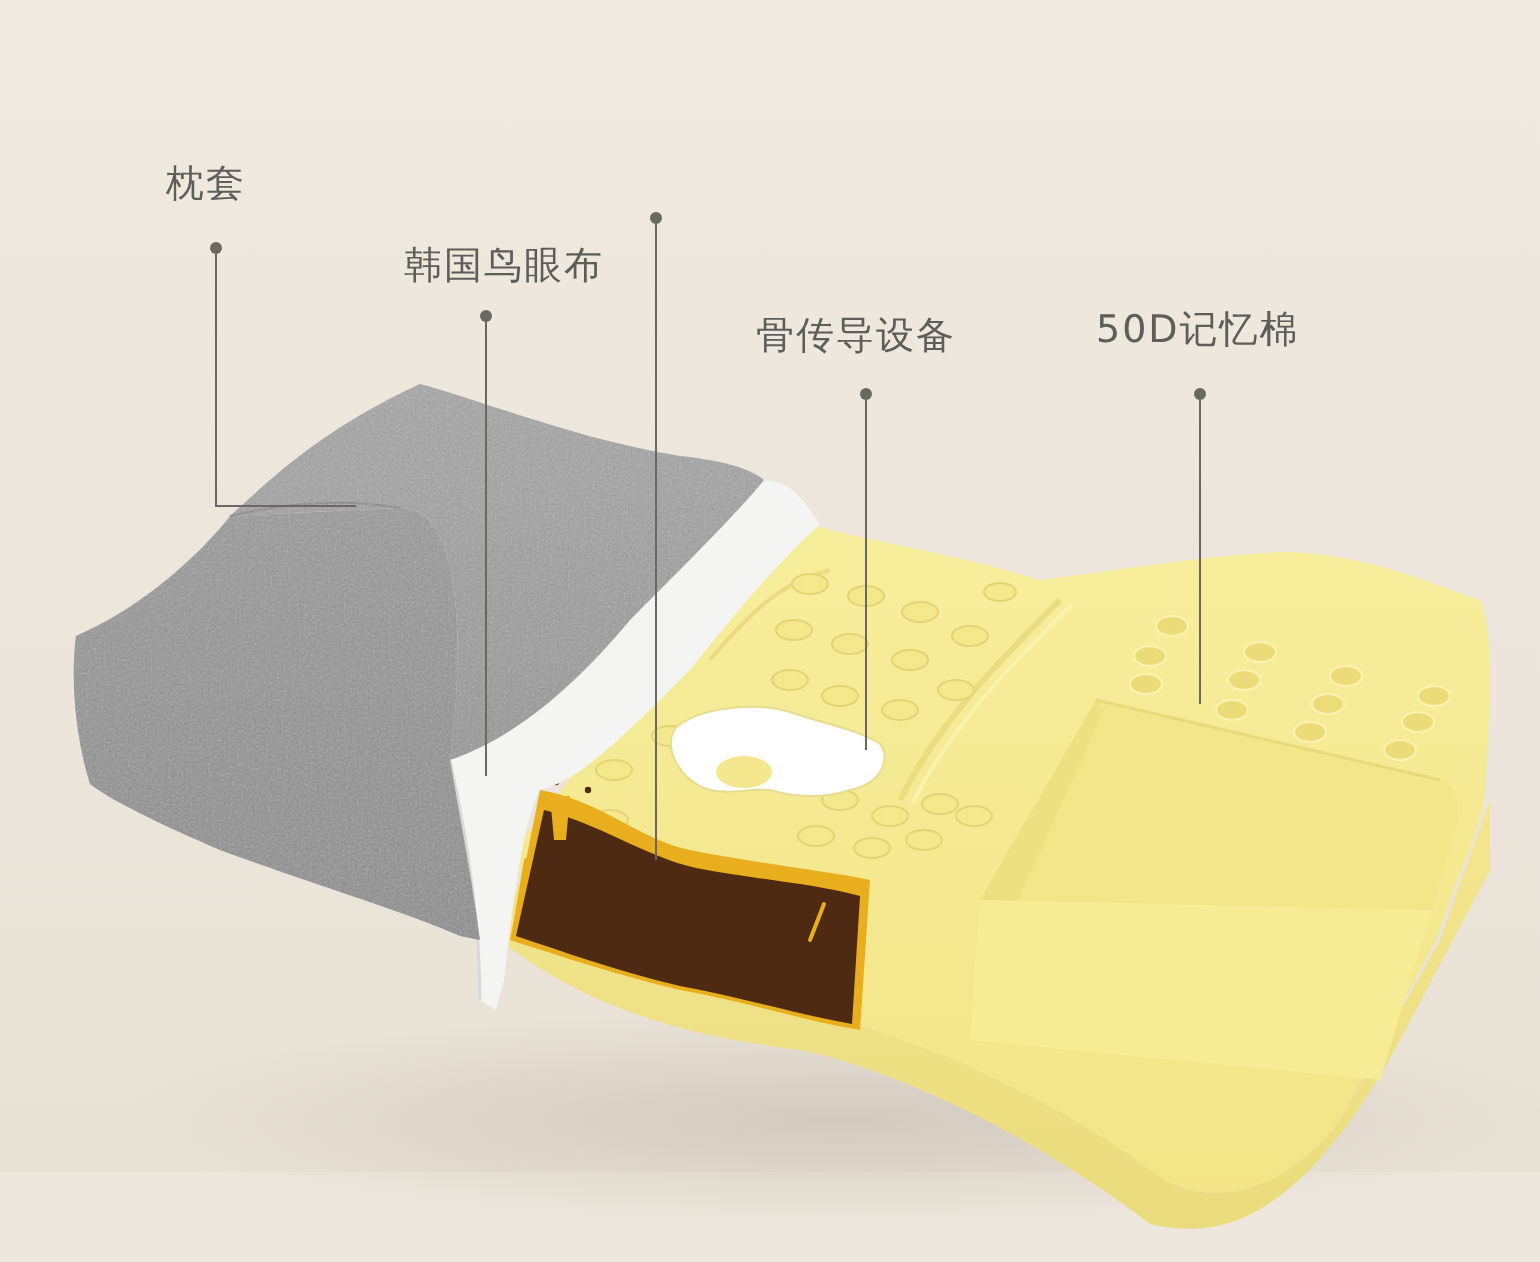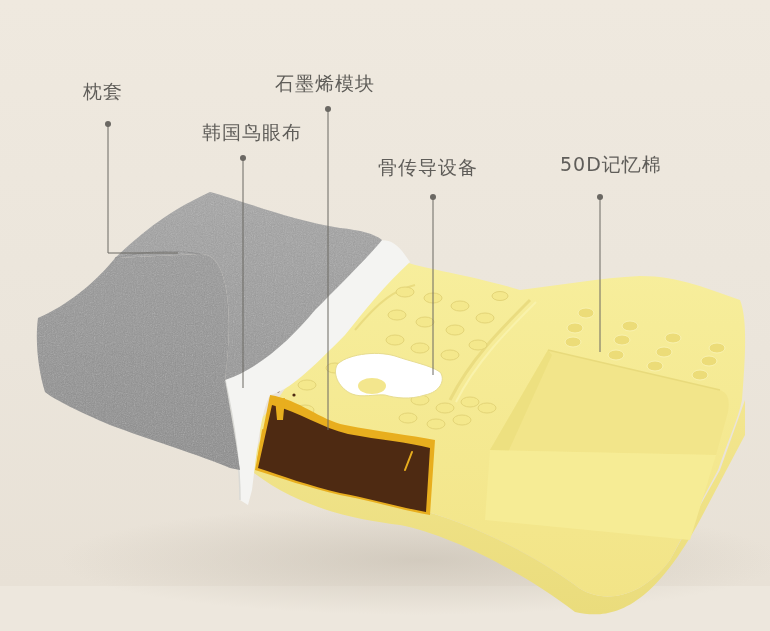--- a/index.html
+++ b/index.html
@@ -150,17 +150,16 @@
       <circle cx="433" cy="197" r="3" fill="#6b6863" stroke="none"></circle>
       <path d="M433 197 L433 375"></path>
 
       <circle cx="600" cy="197" r="3" fill="#6b6863" stroke="none"></circle>
       <path d="M600 197 L600 352"></path>
     </g>
   </svg>
 
   <div class="label" style="left:83px;top:79px;">枕套</div>
   <div class="label" style="left:202px;top:120px;">韩国鸟眼布</div>
-  <div class="label" style="left:275px;top:71px;">石墨烯模块</div>
   <div class="label" style="left:378px;top:155px;text-align:right;">骨传导设备</div>
-  <div class="label" style="left:560px;top:152px;">50D记忆棉</div>
+  <div class="label" style="left:548px;top:152px;">50D记忆棉</div>
 
 </div>
 
 </body></html>

